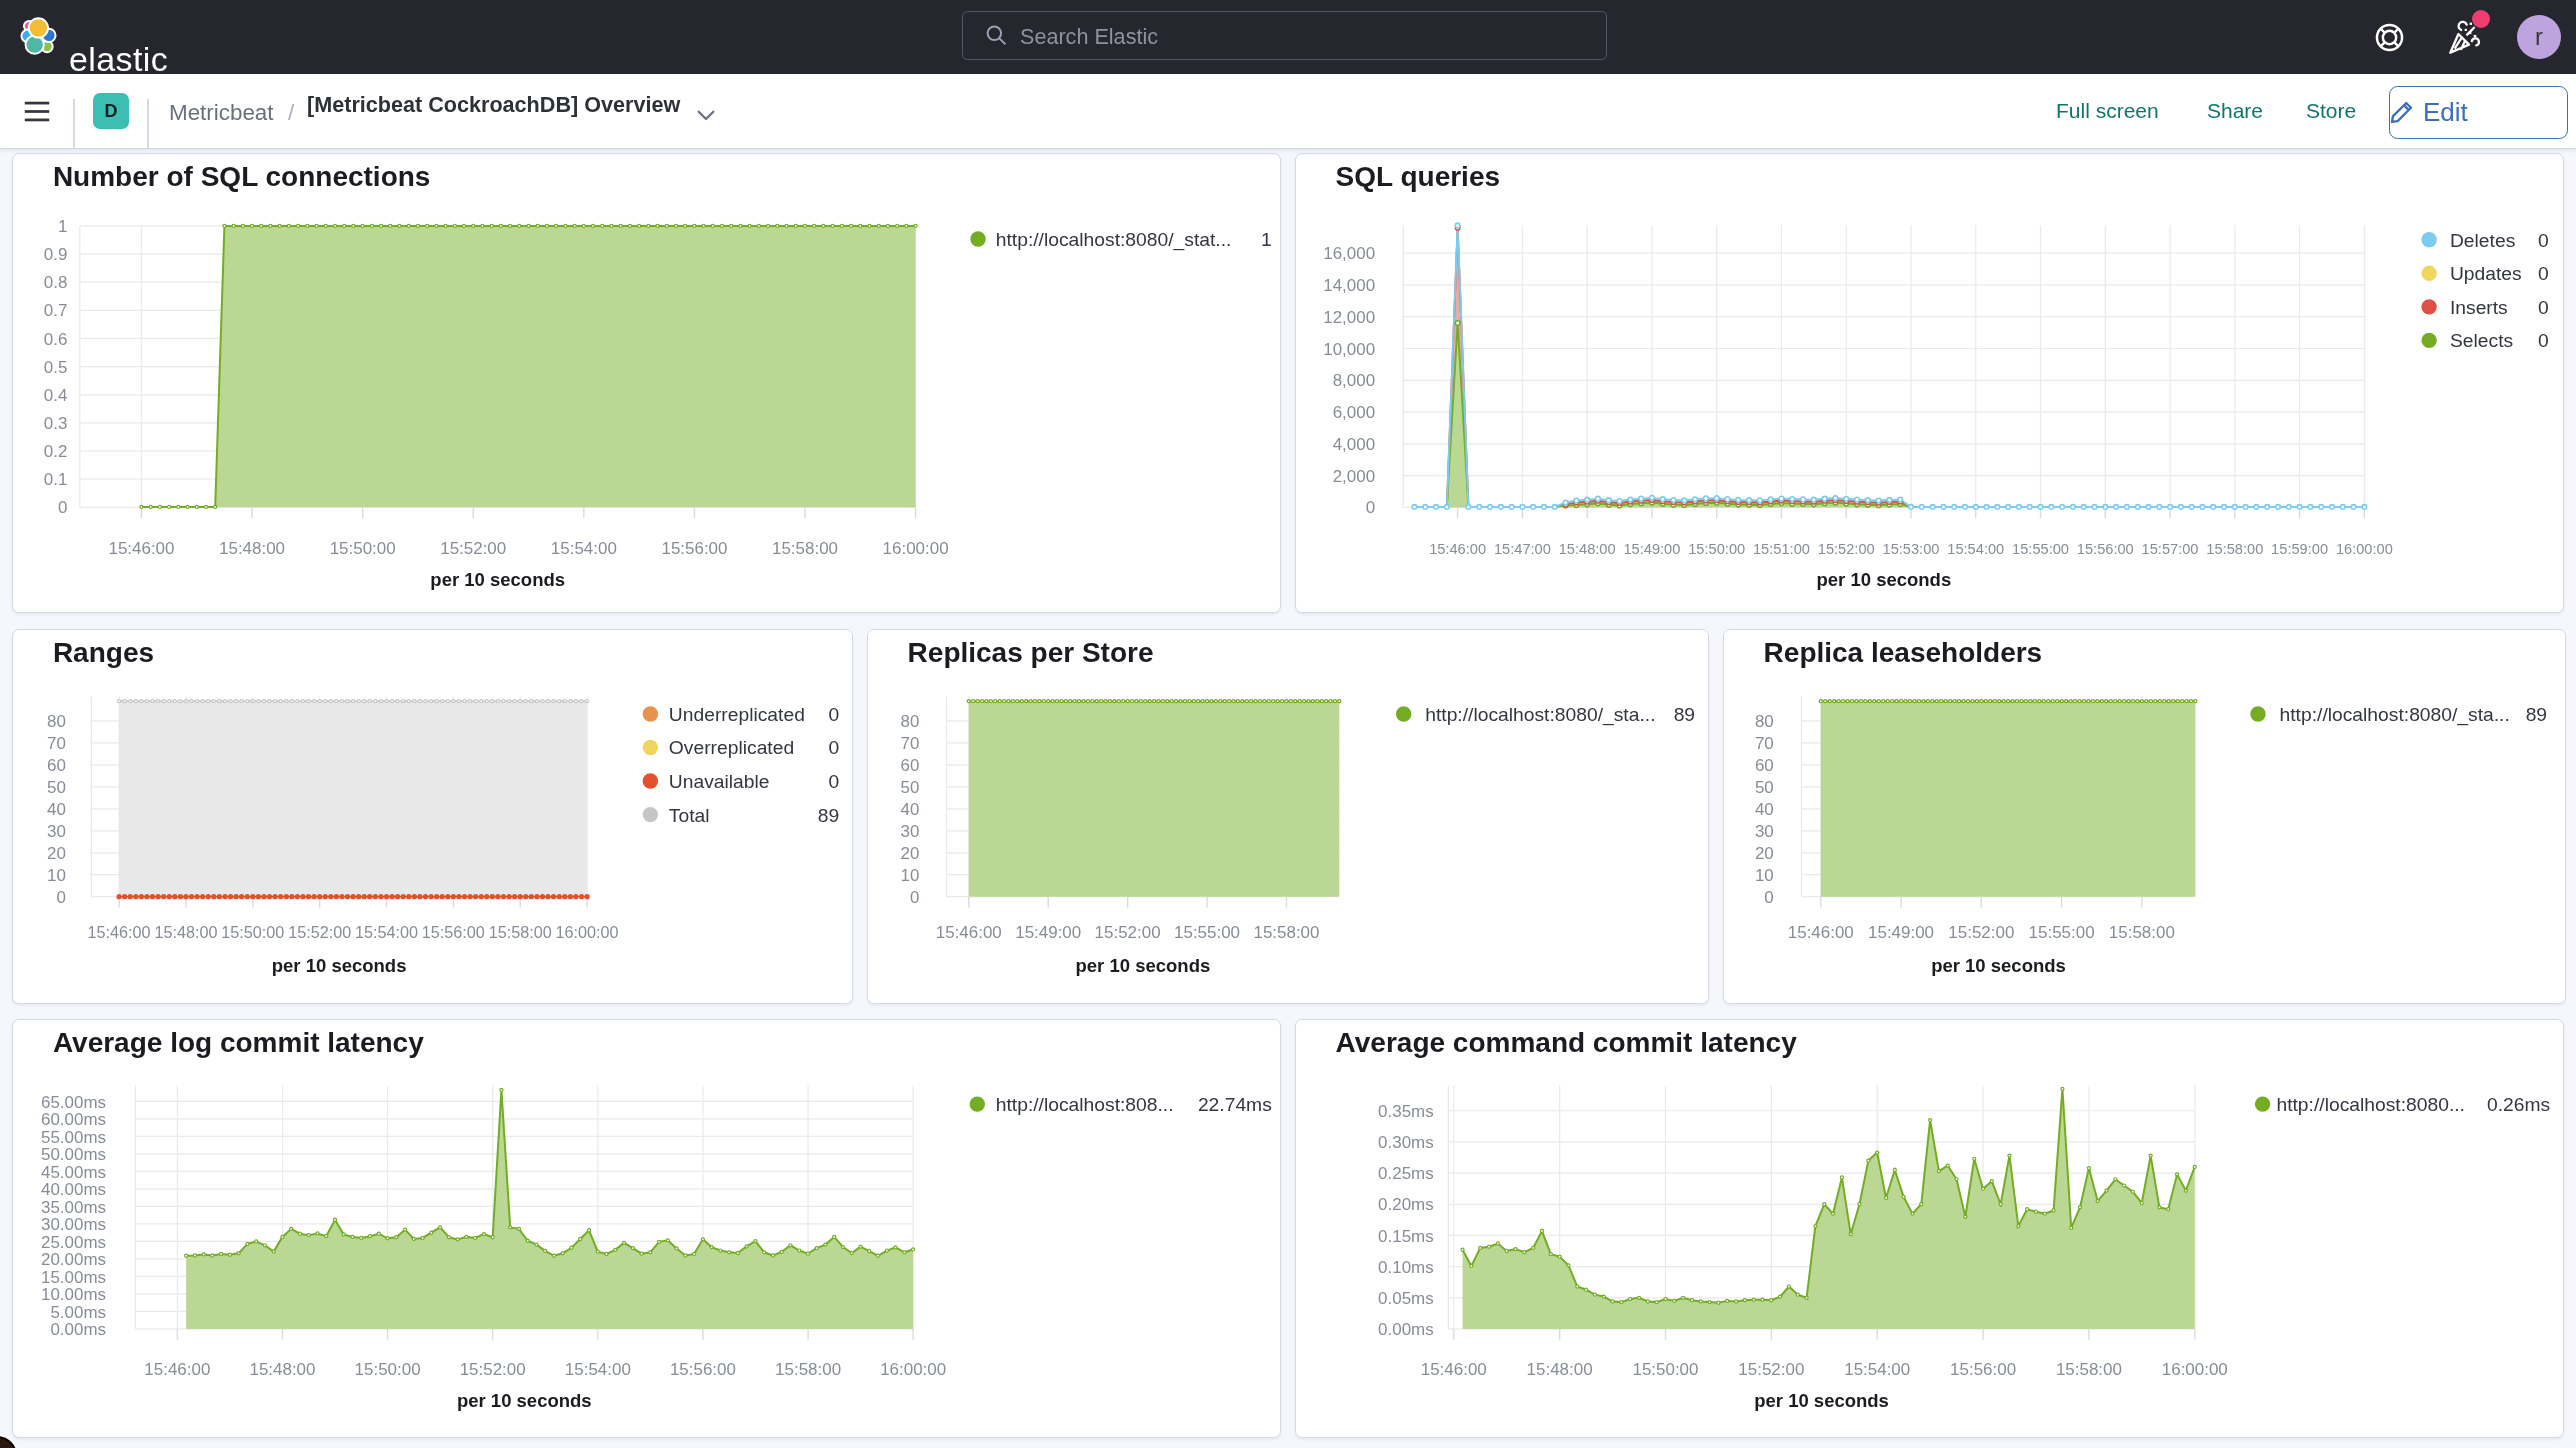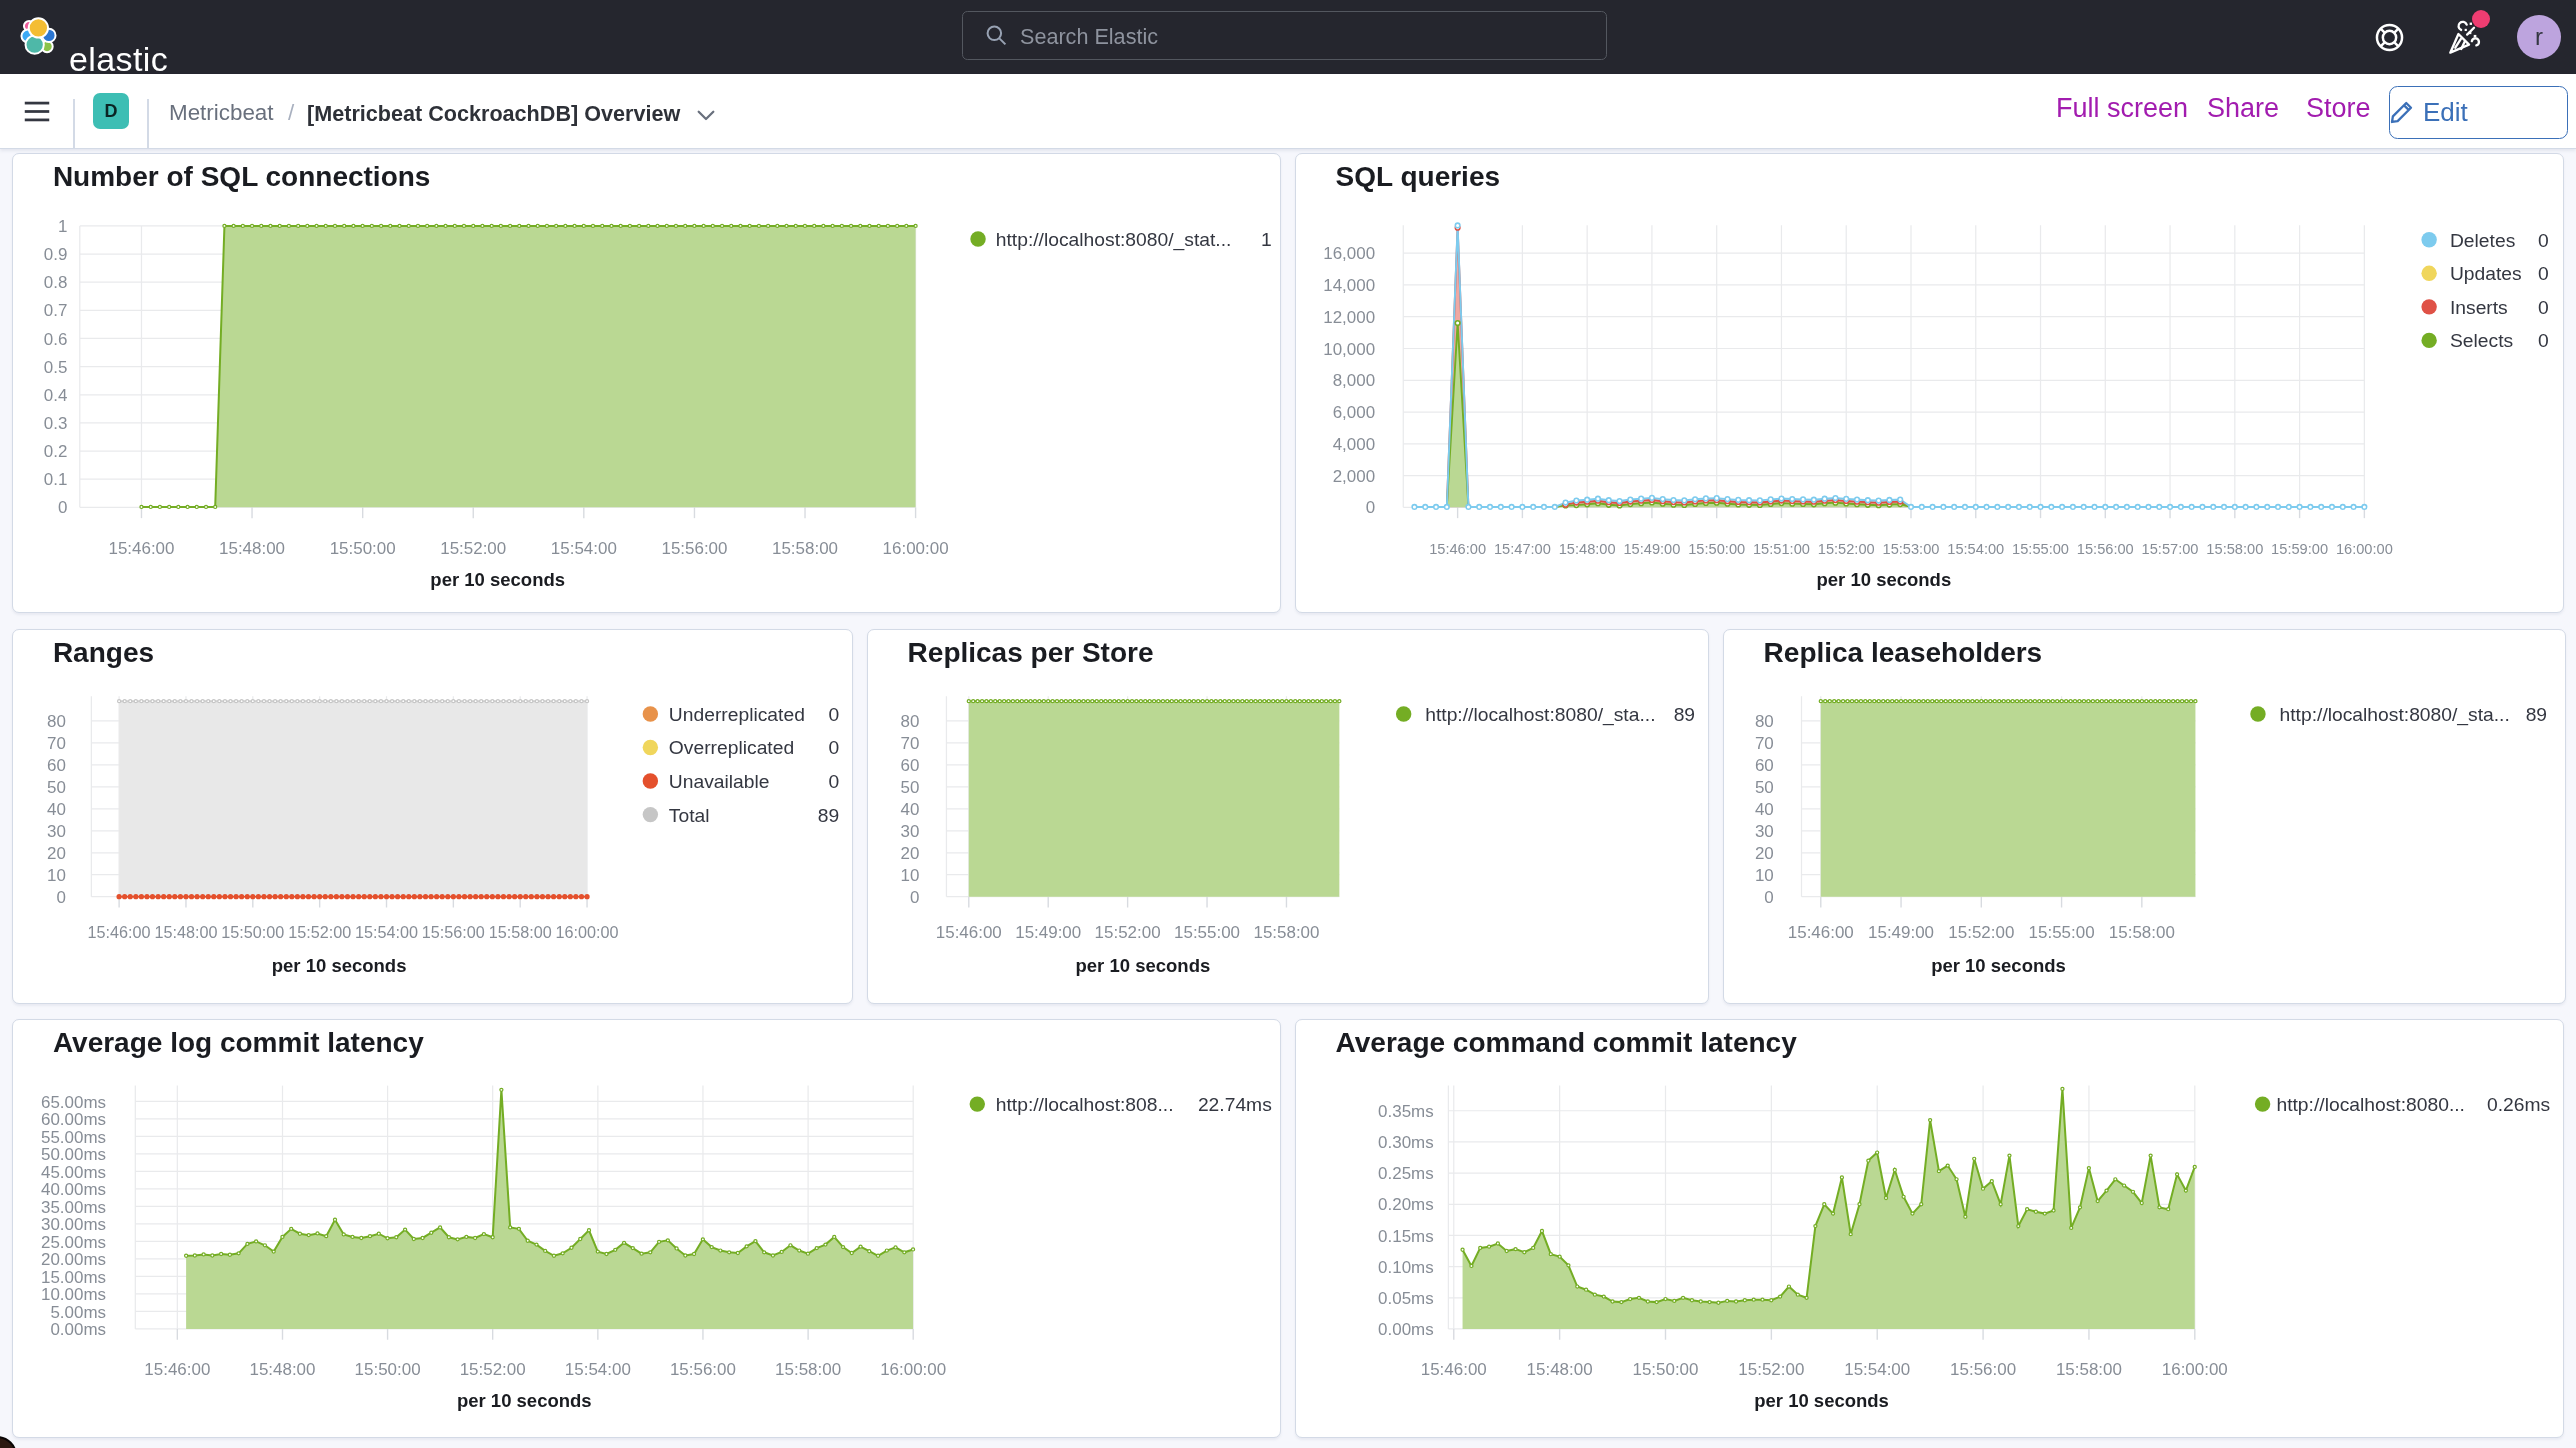--- a/index.html
+++ b/index.html
@@ -7,21 +7,21 @@
 .topbar { position:absolute; left:0; top:0; width:2576px; height:74px; background:#25262e; }
 .brand { position:absolute; left:69px; top:20px; color:#fff; font-size:34px; letter-spacing:0.4px;margin-top:20px; }
 .search { position:absolute; left:962px; top:10.8px; width:645px; height:49px; border:1.5px solid #53575f; border-radius:5.4px; }
 .searchtxt { position:absolute; left:1020px; top:24px; font-size:21.6px; color:#8e939e;text-align:center; }
 .avatar { position:absolute; left:2517px; top:14.7px; width:44px; height:44px; border-radius:50%; background:#bda4de; color:#343741; font-size:24px; text-align:center; line-height:44px; }
 .pinkdot { position:absolute; left:2472px; top:10px; width:18px; height:18px; border-radius:50%; background:#ee3d71; }
 .navbar { position:absolute; left:0; top:74px; width:2576px; height:75px; background:#ffffff; border-bottom:1.5px solid #d3dae6; box-shadow:0 2.3px 3.1px rgba(100,110,140,0.12); }
 .vsep { position:absolute; top:99px; width:1.5px; height:50px; background:#d3dae6; }
 .dbadge { position:absolute; left:93px; top:93px; width:36px; height:36px; border-radius:7px; background:#3dbeb4; color:#0a2423; font-size:18px; font-weight:bold; text-align:center; line-height:36px; }
 .crumb { position:absolute; top:100px; font-size:22.4px; }
-.btnlink { position:absolute; top:93px; font-size:27px; color:#a21caf; }
+.btnlink { position:absolute; top:99px; font-size:21px; color:#0f766e; }
 .editbtn { position:absolute; left:2389px; top:86px; width:179px; height:53px; border:1.5px solid #3b70b8; border-radius:8.5px; background:#fff; color:#3b70b8; font-size:26px; line-height:50px; }
 .panel { position:absolute; background:#fff; border:1.5px solid #d3dae6; border-radius:7px; box-shadow:0 1.5px 2.3px rgba(120,130,160,0.10); }
 .ptitle { position:absolute; left:11.6px; top:7px; font-size:28px; font-weight:bold; color:#1a1c21;margin-left:28px; }
 .corner { position:absolute; left:-23px; top:1436px; width:40px; height:40px; border-radius:50%; background:#2b1810; border:2.3px solid #0a0605; }
 svg.overlay { position:absolute; left:0; top:0; }
 </style></head>
 <body>
 <div class="page">
 <div class="panel" style="left:12.3px;top:153px;width:1269px;height:460px">
       <div class="ptitle">Number of SQL connections</div>
@@ -1233,21 +1233,21 @@
   <line x1="1" y1="4" x2="33" y2="4"></line>
   <line x1="1" y1="15" x2="33" y2="15"></line>
   <line x1="1" y1="26" x2="33" y2="26"></line>
  </g>
 </svg>
 <div class="vsep" style="left:73px"></div>
 <div class="dbadge">D</div>
 <div class="vsep" style="left:147px"></div>
 <div class="crumb" style="left:169px;color:#69707d">Metricbeat</div>
 <div class="crumb" style="left:288px;color:#a8b0bf">/</div>
-<div class="crumb" style="left:307px;color:#2e3138;font-weight:bold;font-size:21.6px;top:101px">[Metricbeat CockroachDB] Overview</div>
+<div class="crumb" style="left:307px;color:#2e3138;font-weight:bold;font-size:21.6px;top:92px">[Metricbeat CockroachDB] Overview</div>
 
 <svg width="26" height="26" viewBox="0 0 16 16" style="position:absolute;left:693px;top:102px">
  <path d="M3.5 6 L8 10.5 L12.5 6" fill="none" stroke="#69707d" stroke-width="1.4" stroke-linecap="round" stroke-linejoin="round"></path>
 </svg>
 <div class="btnlink" style="left:2056px">Full screen</div>
 <div class="btnlink" style="left:2207px">Share</div>
 <div class="btnlink" style="left:2306px">Store</div>
 <div class="editbtn"><svg width="23" height="23" viewBox="0 0 16 16" style="vertical-align:-3.1px;margin-right:10px">
  <path d="M11.3 1.4 L14.6 4.7 L5.3 14 L1.4 14.6 L2 10.7 Z M9.8 3 L13 6.2" fill="none" stroke="#3b70b8" stroke-width="1.6" stroke-linejoin="round"></path>
 </svg>Edit</div>

